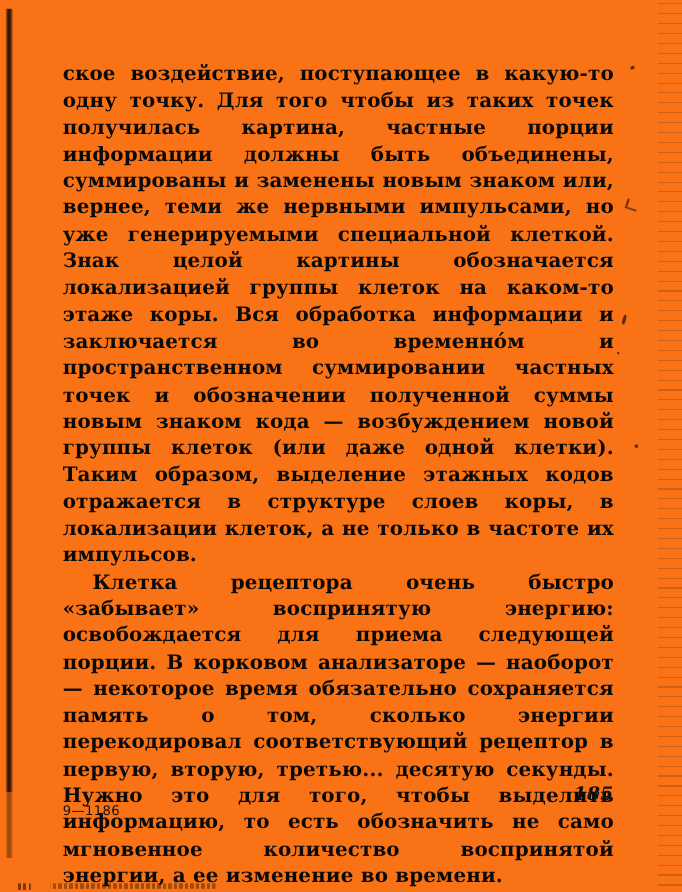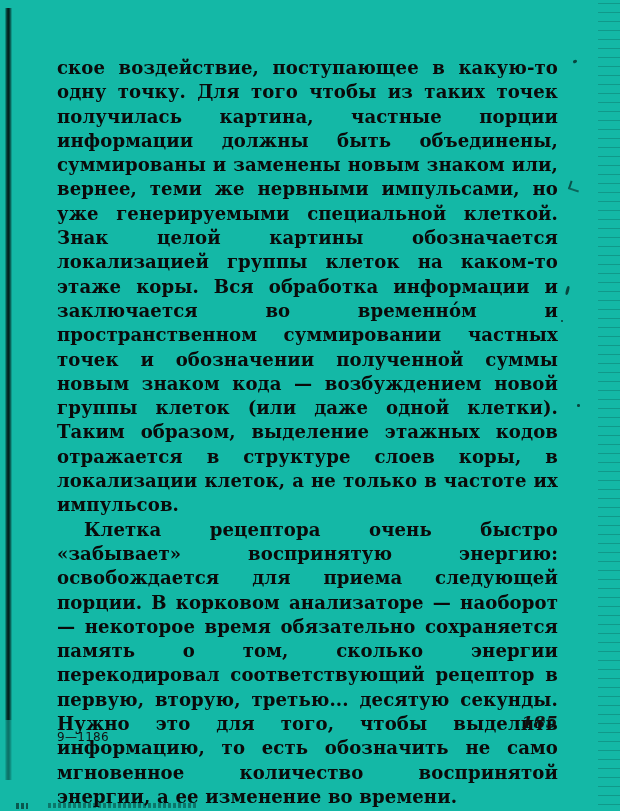--- a/index.html
+++ b/index.html
@@ -6,21 +6,21 @@
   html, body {
     margin: 0;
     padding: 0;
     background: #ffffff;
   }
 
   .page {
     position: relative;
     width: 620px;
     height: 811px;
-    background: #14b8a6;
+    background: #f97316;
     overflow: hidden;
     font-family: "DejaVu Serif", "Liberation Serif", serif;
     -webkit-font-smoothing: none;
   }
 
   
   .gutter-shadow {
     position: absolute;
     left: 5px;
     top: 8px;

